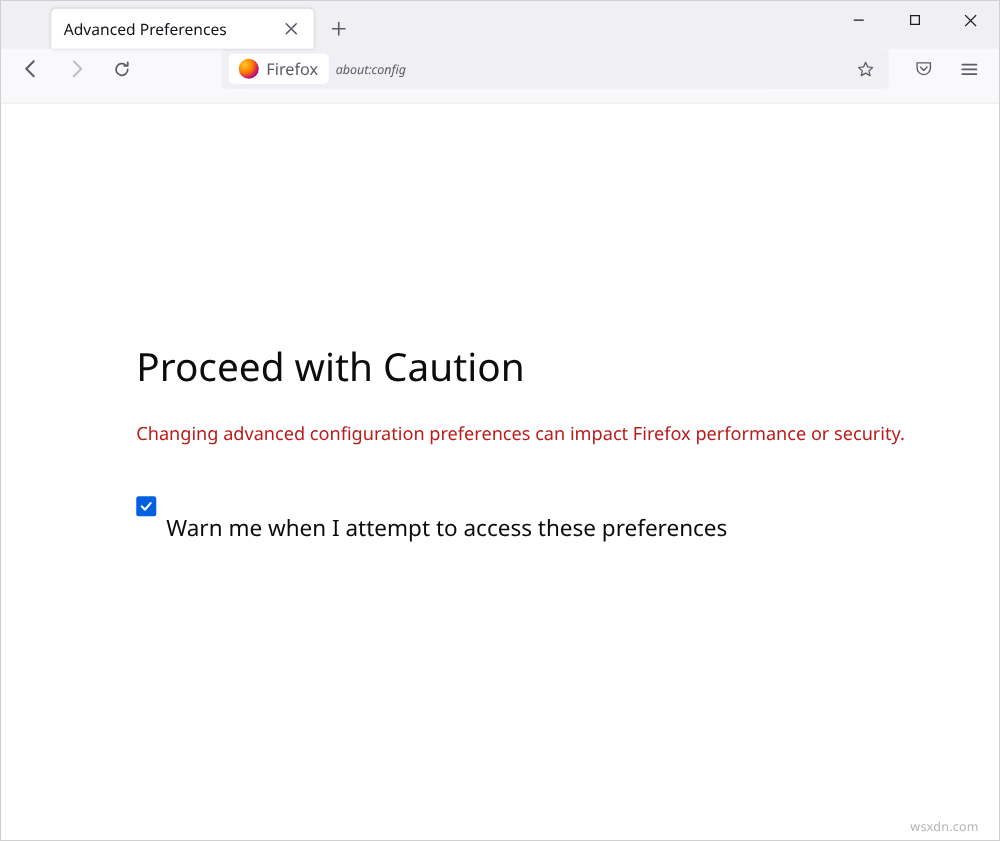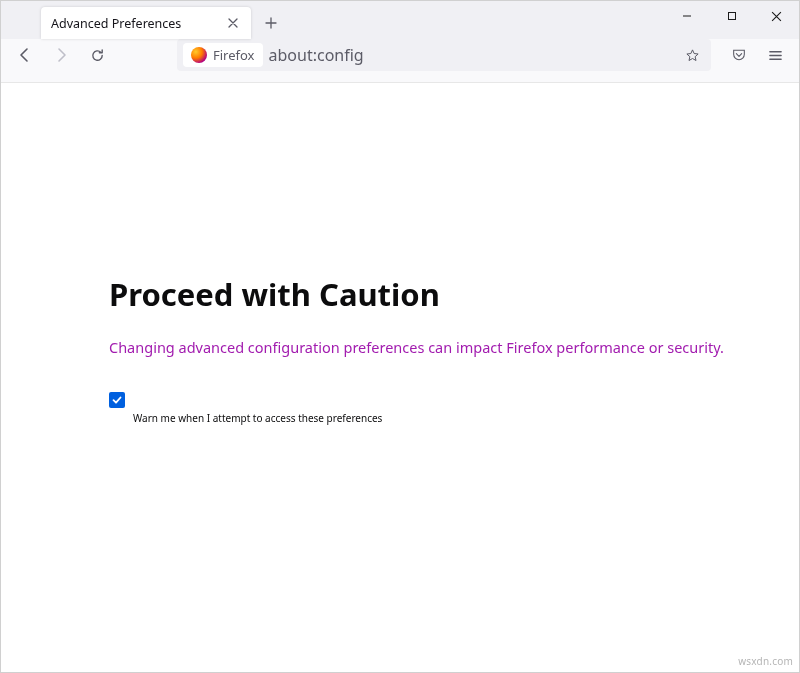--- a/index.html
+++ b/index.html
@@ -103,56 +103,57 @@
     border-radius: 4px;
     height: 24px;
     display: flex;
     align-items: center;
     padding: 0 8px;
     font-size: 13px;
     color: #5b5b66;
     gap: 6px;
   }
   .urltext {
-    font-size: 16px;
-    color: #5b5b66;
+    font-size: 10px;
+    color: #5b5b66;
+    font-style: italic;
   }
   .urlspacer { flex: 1; }
   
   .content {
     flex: 1;
     background: #fff;
     position: relative;
     padding: 190px 0 0 108px;
   }
   h1.caution {
     font-size: 31px;
-    font-weight: 700;
+    font-weight: 400;
     color: #0c0c0d;
     margin: 0 0 22px 0;
   }
   p.desc {
     font-size: 14.5px;
-    color: #a21caf;
+    color: #b91c1c;
     margin: 0 0 18px 0;
   }
   .checkrow {
     display: flex;
     align-items: center;
     gap: 8px;
     margin-bottom: 28px;
   }
   .checkbox {
     width: 16px; height: 16px;
     background: #0060df;
     border-radius: 2px;
     display: flex; align-items: center; justify-content: center;
   }
   .checkrow label {
-    font-size: 10px;
+    font-size: 18px;
     color: #0c0c0d;
     margin-top: 36px;
   }
   .accept-wrap {
     display: inline-block;
     border: 1px solid #0a84ff;
     border-radius: 3px;
     padding: 2px;
   }
   button.accept {
@@ -161,21 +162,21 @@
     border: 2px solid #7abaff;
     border-radius: 2px;
     font-size: 14.5px;
     font-weight: 600;
     padding: 8px 18px;
     font-family: inherit;
     outline: none;
   }
   .watermark {
     position: absolute;
-    right: 6px;
+    right: 16px;
     bottom: 4px;
     font-size: 10px;
     color: #b5b5b5;
     letter-spacing: .2px;
   }
   svg { display: block; }
 </style>
 </head>
 <body>
 

